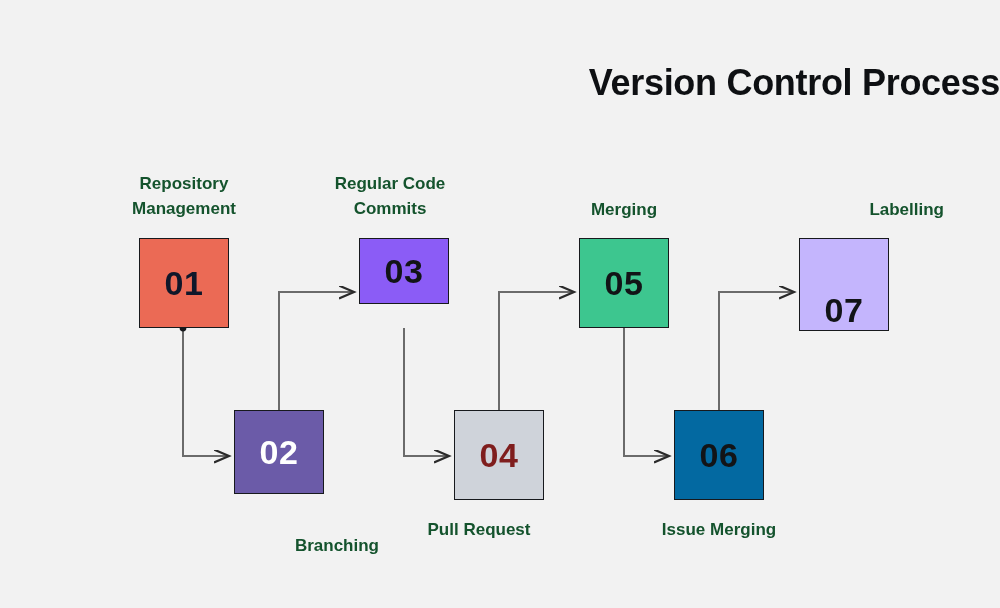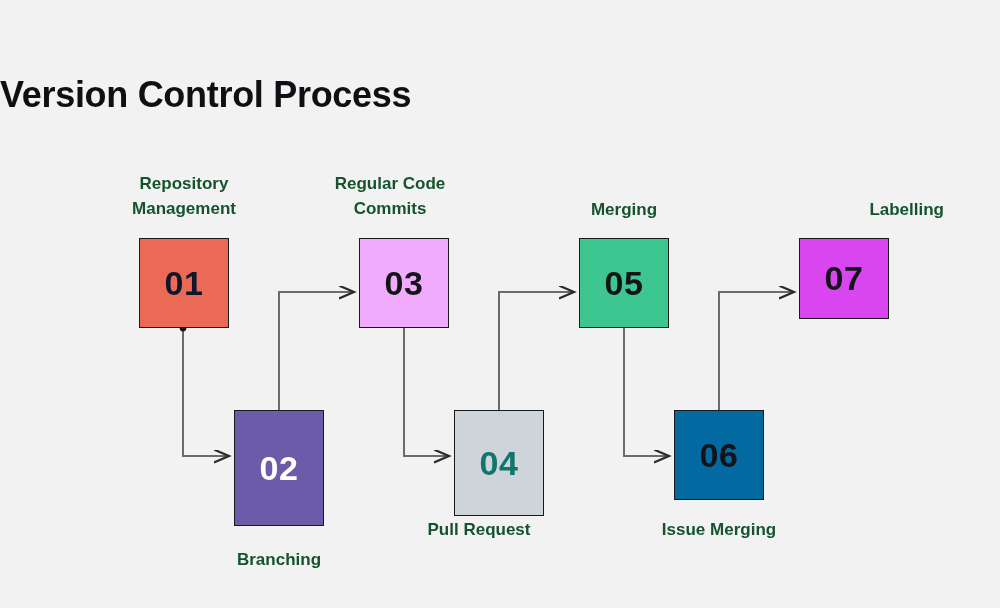--- a/index.html
+++ b/index.html
@@ -18,26 +18,25 @@
     position: relative;
     width: 1000px;
     height: 608px;
     background: #f2f2f2;
   }
   #title {
     position: absolute;
     left: 0;
     top: 62px;
     width: 1000px;
-    text-align: left;
+    text-align: right;
     font-size: 36px;
     font-weight: bold;
     letter-spacing: -0.3px;
     color: #0e1013;
-    margin-top: 12px;
   }
   #wires {
     position: absolute;
     left: 0;
     top: 0;
     width: 1000px;
     height: 608px;
     pointer-events: none;
   }
   .node {
@@ -84,43 +83,43 @@
         <path d="M 499 410 L 499 292 L 573 292" fill="none" stroke="#6b6b6b" stroke-width="2" marker-end="url(#arrow)"></path>
         <path d="M 624 328 L 624 456 L 668 456" fill="none" stroke="#6b6b6b" stroke-width="2" marker-end="url(#arrow)"></path>
         <path d="M 719 410 L 719 292 L 793 292" fill="none" stroke="#6b6b6b" stroke-width="2" marker-end="url(#arrow)"></path>
       </g>
   </svg>
 
   <div id="nodes">
       <div class="node" style="left: 139px; top: 238px; width: 90px; height: 90px; background: rgb(235, 106, 85); color: #0f172a; border-color: rgb(23, 25, 29);">
         <span>01</span>
       </div>
-      <div class="node" style="left: 234px; top: 410px; width: 90px; height: 116px; background: rgb(107, 91, 168); color: rgb(255, 255, 255); border-color: rgb(23, 25, 29);">
+      <div class="node" style="left: 234px; top: 410px; width: 90px; height: 84px; background: rgb(107, 91, 168); color: rgb(255, 255, 255); border-color: rgb(23, 25, 29);">
         <span>02</span>
       </div>
-      <div class="node" style="left: 359px; top: 238px; width: 90px; height: 90px; background: #f0abfc; color: rgb(18, 20, 23); border-color: rgb(23, 25, 29);">
+      <div class="node" style="left: 359px; top: 238px; width: 90px; height: 66px; background: #8b5cf6; color: rgb(18, 20, 23); border-color: rgb(23, 25, 29);">
         <span>03</span>
       </div>
-      <div class="node" style="left: 454px; top: 410px; width: 90px; height: 106px; background: rgb(207, 211, 218); color: #0f766e; border-color: rgb(23, 25, 29);">
+      <div class="node" style="left: 454px; top: 410px; width: 90px; height: 90px; background: rgb(207, 211, 218); color: #7f1d1d; border-color: rgb(23, 25, 29);">
         <span>04</span>
       </div>
       <div class="node" style="left: 579px; top: 238px; width: 90px; height: 90px; background: rgb(61, 198, 143); color: rgb(18, 20, 23); border-color: rgb(23, 25, 29); justify-content: center;">
         <span>05</span>
       </div>
       <div class="node" style="left: 674px; top: 410px; width: 90px; height: 90px; background: #0369a1; color: rgb(18, 20, 23); border-color: rgb(23, 25, 29);">
         <span>06</span>
       </div>
-      <div class="node" style="left: 799px; top: 238px; width: 90px; height: 81px; background: #d946ef; color: rgb(18, 20, 23); border-color: rgb(23, 25, 29);">
+      <div class="node" style="left: 799px; top: 238px; width: 90px; height: 93px; background: #c4b5fd; color: rgb(18, 20, 23); border-color: rgb(23, 25, 29); align-items: flex-end;">
         <span>07</span>
       </div>
     </div>
   <div id="captions">
       <div class="caption" style="left: 84px; top: 172px; width: 200px;">Repository
 Management</div>
-      <div class="caption" style="left: 179px; top: 548px; width: 200px;">Branching</div>
+      <div class="caption" style="left: 179px; top: 534px; width: 200px; text-align: right;">Branching</div>
       <div class="caption" style="left: 290px; top: 172px; width: 200px;">Regular Code
 Commits</div>
       <div class="caption" style="left: 379px; top: 518px; width: 200px;">Pull Request</div>
       <div class="caption" style="left: 524px; top: 198px; width: 200px; text-align: center;">Merging</div>
       <div class="caption" style="left: 619px; top: 518px; width: 200px;">Issue Merging</div>
       <div class="caption" style="left: 744px; top: 198px; width: 200px; text-align: right;">Labelling</div>
     </div>
 
 </div>
 

